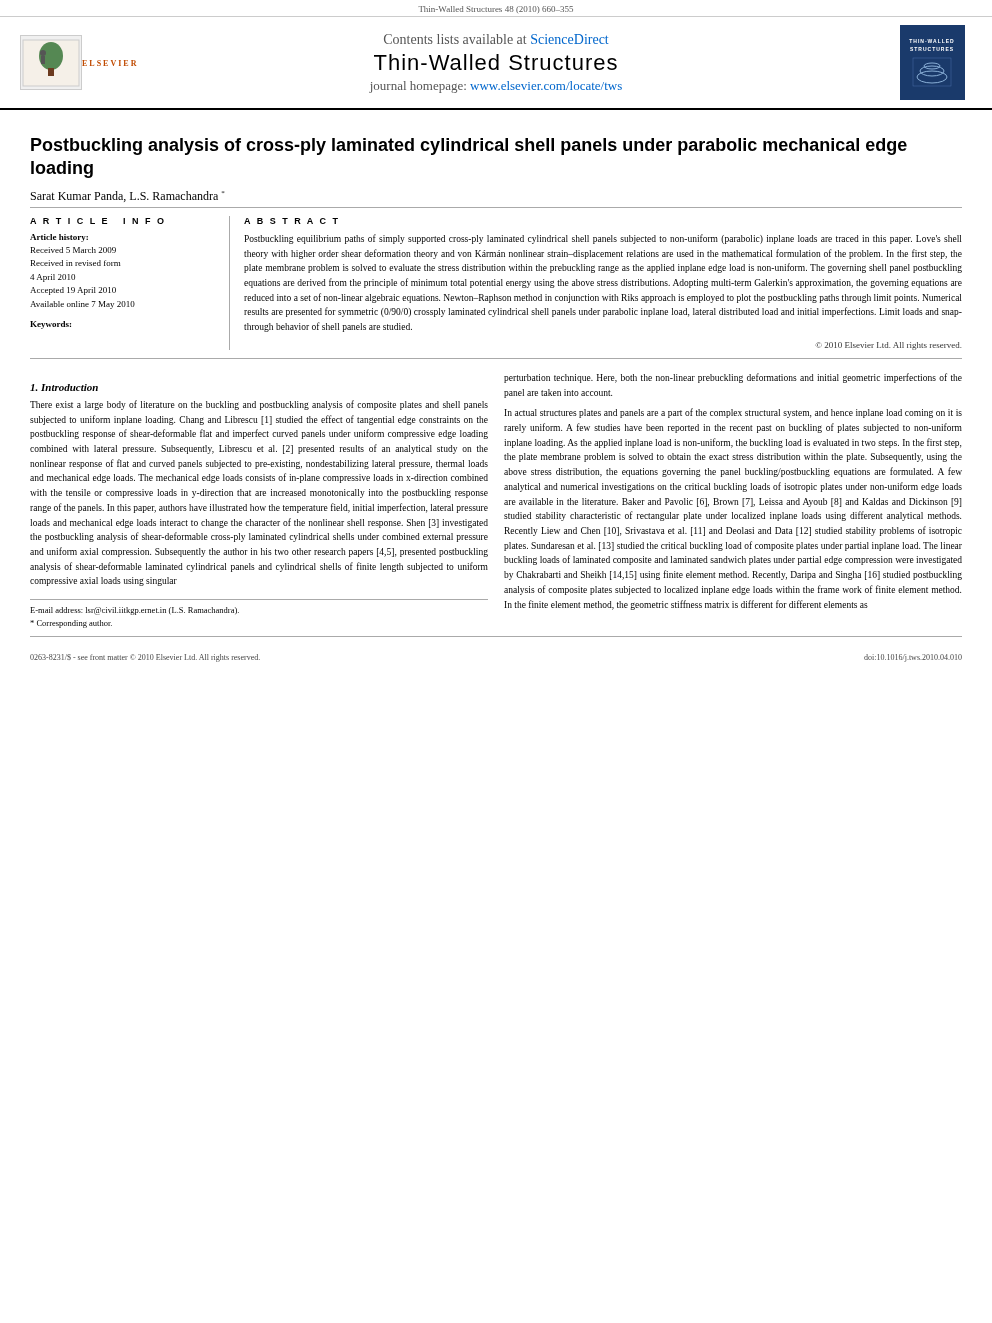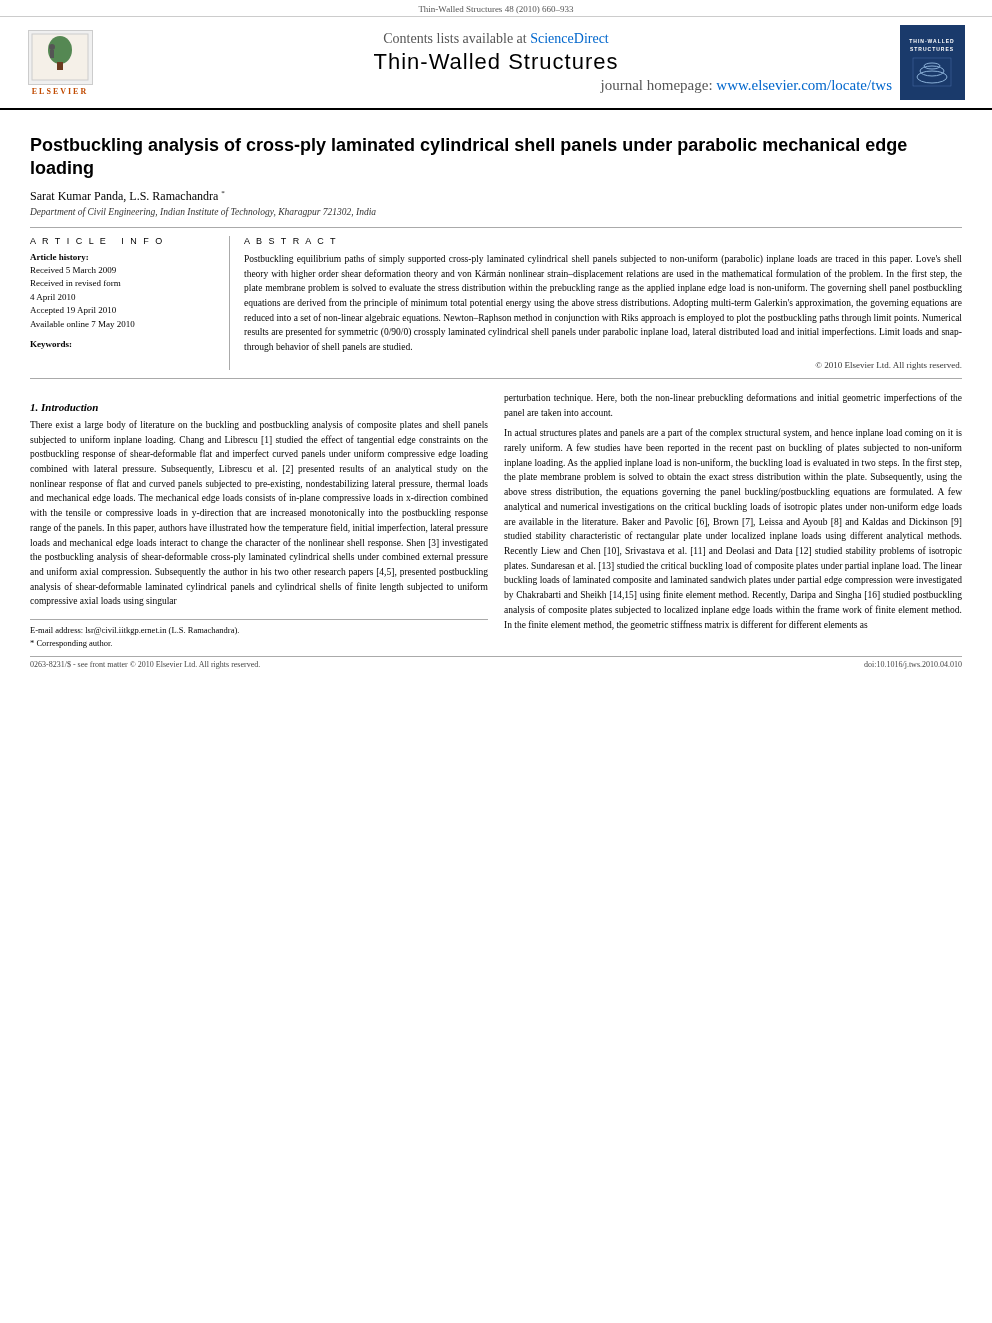--- a/index.html
+++ b/index.html
@@ -44,33 +44,32 @@
       text-decoration: none;
     }
     .journal-header-center .journal-name {
       font-size: 22px;
       font-weight: normal;
       letter-spacing: 1px;
       color: #000;
       font-family: Arial, sans-serif;
     }
     .journal-header-center .homepage-line {
-      font-size: 15px;
+      font-size: 13px;
       color: #555;
       margin-top: 2px;
-      text-align: right;
     }
     .journal-header-center .homepage-line a {
       color: #0066cc;
       text-decoration: none;
     }
     .elsevier-logo {
       width: 80px;
       display: flex;
-      flex-direction: column;
+      flex-direction: row;
       align-items: center;
     }
     .elsevier-logo .logo-img {
       width: 65px;
       height: 55px;
       border: 1px solid #ccc;
       display: flex;
       align-items: center;
       justify-content: center;
       background: #f0f0f0;
@@ -150,21 +149,21 @@
       flex-shrink: 0;
       border-right: 1px solid #aaa;
       padding-right: 10px;
     }
     .right-col {
       flex: 1;
     }
 
     .section-label {
       font-size: 9px;
-      font-weight: normal;
+      font-weight: bold;
       letter-spacing: 2px;
       font-family: Arial, sans-serif;
       margin-bottom: 6px;
       text-transform: uppercase;
     }
 
     .article-info-group {
       margin-bottom: 8px;
     }
     .article-info-group .group-title {
@@ -228,34 +227,34 @@
       font-size: 8.5px;
     }
     .footnote-line {
       font-size: 8.5px;
       line-height: 1.5;
     }
 
     .bottom-bar {
       border-top: 1px solid #aaa;
       margin-top: 6px;
-      padding-top: 3px;
+      padding-top: 16px;
       font-size: 8px;
       color: #444;
       display: flex;
       justify-content: space-between;
     }
 
     sup { font-size: 7px; }
   </style>
 </head>
 <body>
 
 <div class="top-banner">
-  <span>Thin-Walled Structures 48 (2010) 660–933</span>
+  <span>Thin-Walled Structures 48 (2010) 660–355</span>
 </div>
 
 <div class="journal-header">
 
   <div class="elsevier-logo">
     <div class="logo-img">
       <svg width="60" height="50" viewBox="0 0 60 50">
         <rect x="2" y="2" width="56" height="46" fill="#f5f0e8" stroke="#ccc" stroke-width="1"></rect>
 
         <ellipse cx="30" cy="18" rx="12" ry="14" fill="#2d6e2d" opacity="0.8"></ellipse>
@@ -297,21 +296,20 @@
 </div>
 
 <div class="main-content">
 
   <div class="article-title">Postbuckling analysis of cross-ply laminated cylindrical shell panels under parabolic mechanical edge loading</div>
 
   <div class="authors">
     <span>Sarat Kumar Panda, L.S. Ramachandra <sup>*</sup></span>
   </div>
 
-  <div class="affiliation">Department of Civil Engineering, Indian Institute of Technology, Kharagpur 721302, India</div>
 
   <div class="two-col">
 
     <div class="left-col">
       <div class="section-label">A R T I C L E &nbsp; I N F O</div>
 
       <div class="article-info-group">
         <div class="group-title">Article history:</div>
         <div class="group-content">Received 5 March 2009</div>
         <div class="group-content">Received in revised form</div>

